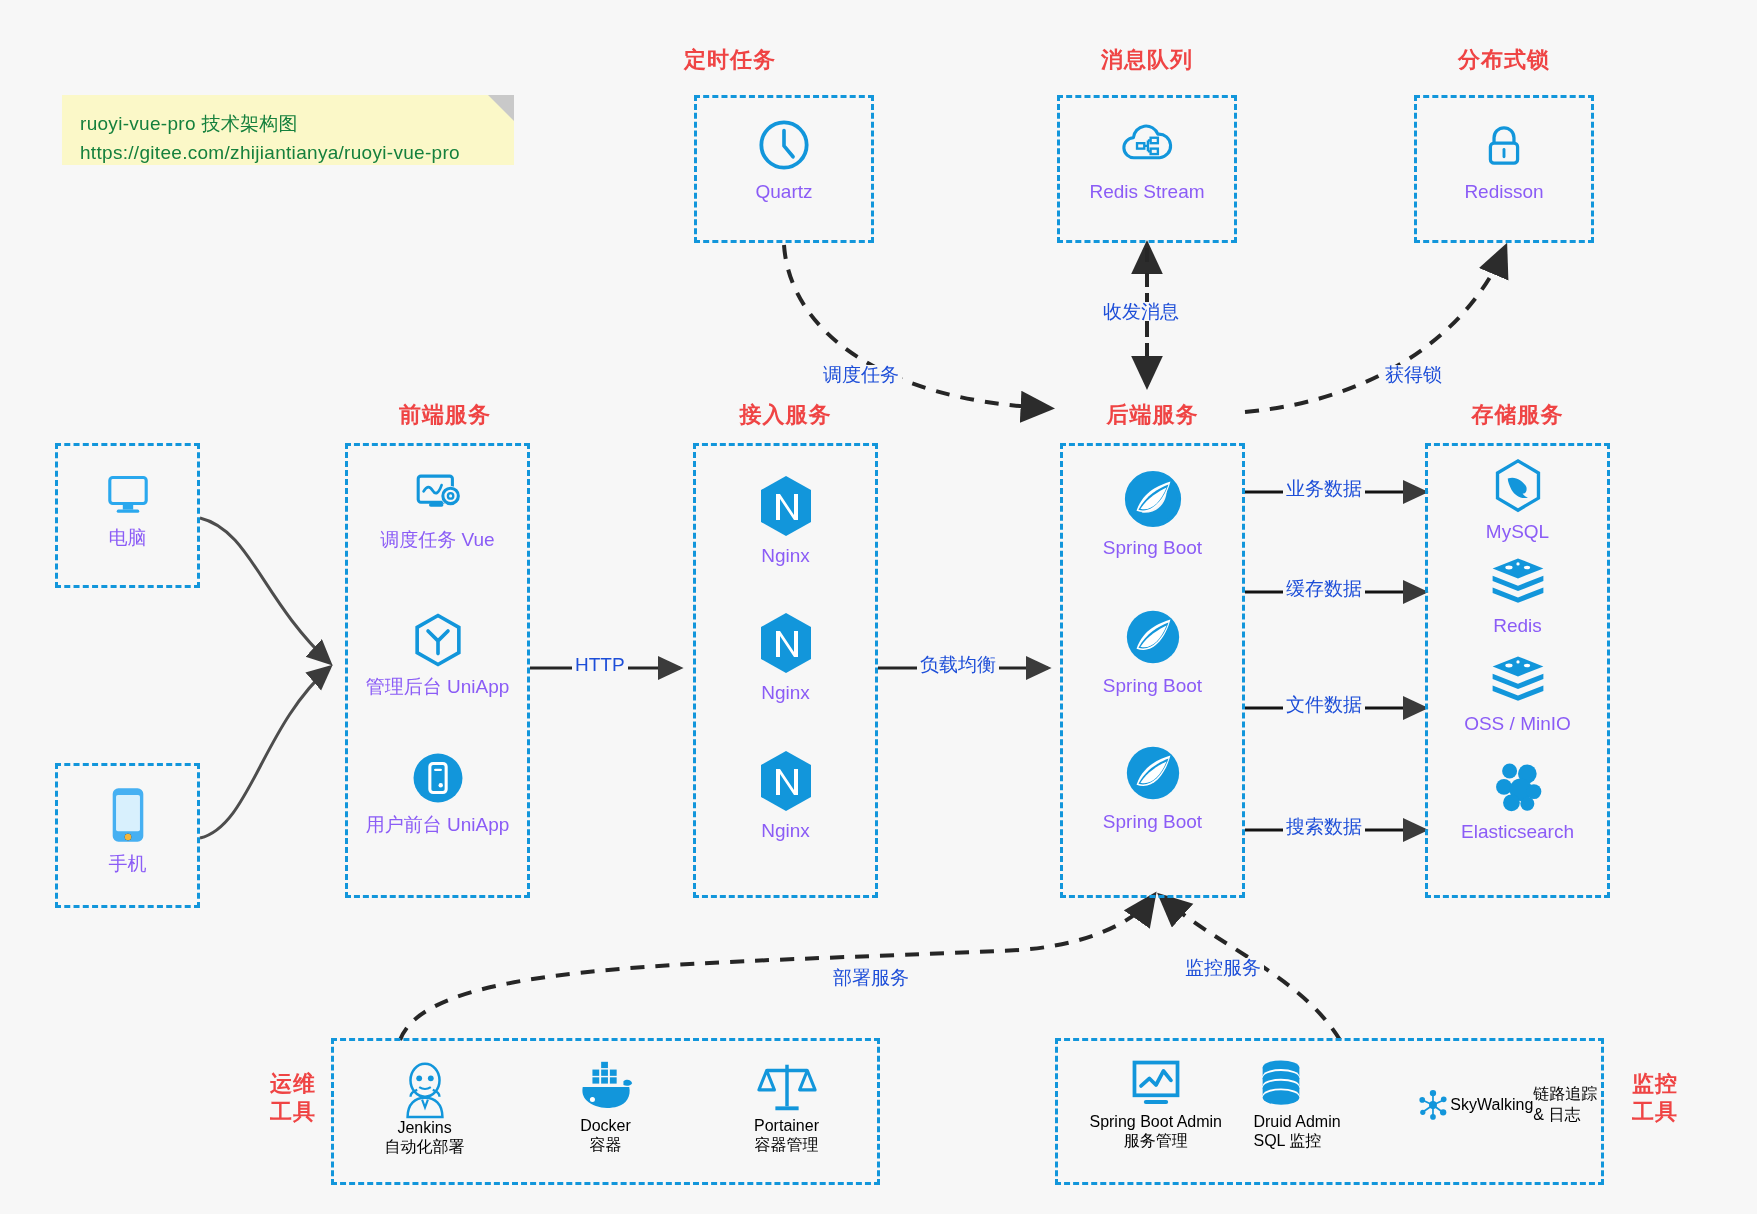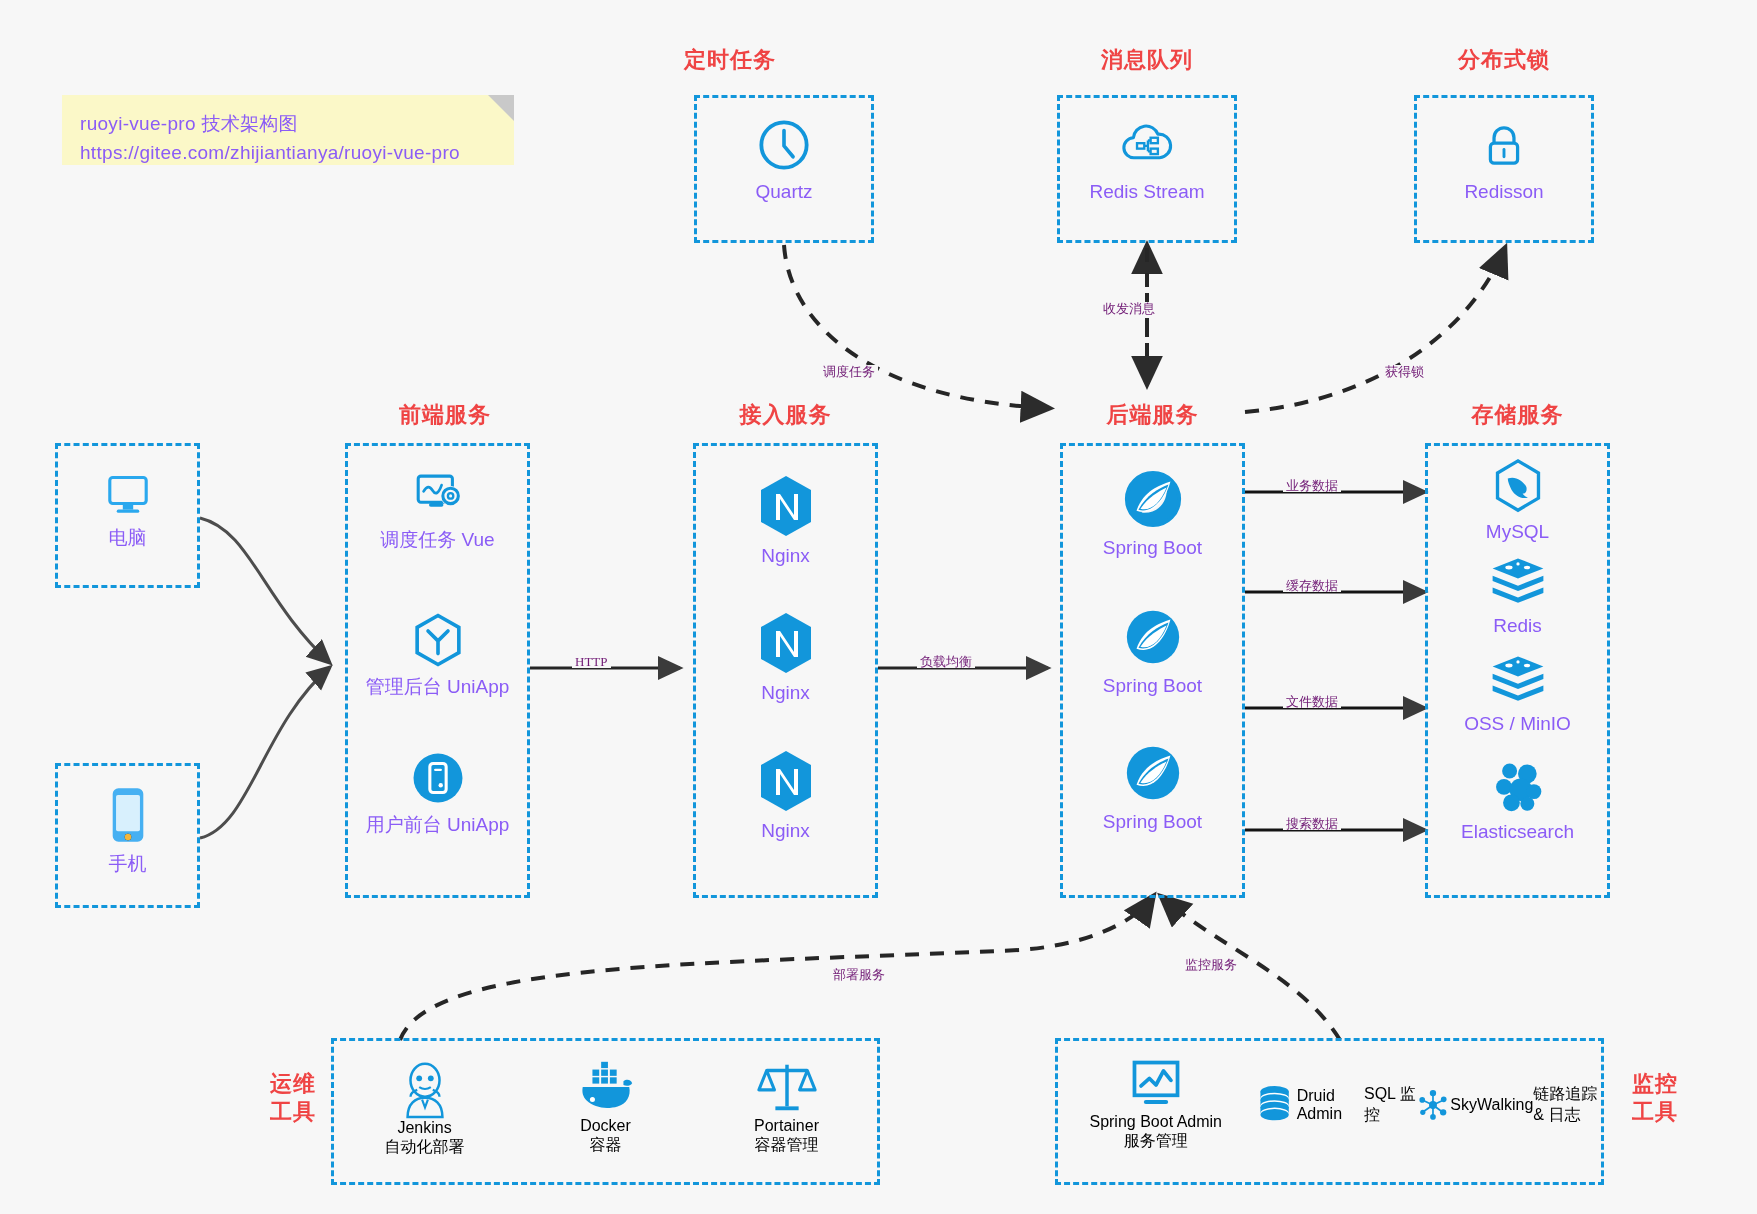--- a/index.html
+++ b/index.html
@@ -12,21 +12,21 @@
   }
   #stage{position:absolute;inset:0;}
 
   
   .note{
     position:absolute;left:62px;top:95px;width:452px;height:70px;
     background:#fbf8c8;
     padding:14px 18px 10px 18px;
     box-sizing:border-box;
     line-height:1.55;
-    font-size:19px;color:#8b5cf6;
+    font-size:19px;color:#15803d;
     letter-spacing:.3px;
   }
   .note .fold{
     position:absolute;right:0;top:0;width:0;height:0;
     border-top:26px solid #c9c9c9;
     border-left:26px solid transparent;
   }
   .note div{white-space:nowrap;}
 
   
@@ -51,24 +51,23 @@
     width:100%;
   }
   .node .cap{
     font-size:19px;color:#8b5cf6;margin-top:6px;white-space:nowrap;
     text-align:center;line-height:1.25;
   }
   .ico{display:block;}
 
   
   .elabel{
-    position:absolute;font-size:13px;color:#701a75;
+    position:absolute;font-size:19px;color:#1d4ed8;
     background:#f7f7f7;padding:0 3px;white-space:nowrap;
     line-height:1;
-    font-family:Liberation Serif, serif;
   }
 
   svg.wires{position:absolute;left:0;top:0;width:1757px;height:1214px;overflow:visible;pointer-events:none;}
 </style>
 </head>
 <body>
 
 <div id="stage">
 
   <svg class="wires" viewBox="0 0 1757 1214">
@@ -376,21 +375,21 @@
     <div style="position:absolute;left:0;top:16px;width:100%;display:flex;justify-content:space-around;">
       <div style="width:36%;display:flex;flex-direction:column;align-items:center;">
         <svg class="ico" width="58" height="56" viewBox="0 0 62 58">
           <rect x="8" y="5" width="46" height="35" fill="none" stroke="#1296db" stroke-width="4"></rect>
           <path d="M15 30 L24 22 L31 29 L39 14 L47 24" fill="none" stroke="#1296db" stroke-width="4" stroke-linejoin="round" stroke-linecap="round"></path>
           <rect x="18" y="45" width="26" height="4.4" rx="2.2" fill="#1296db"></rect>
         </svg>
         <div class="cap">Spring Boot Admin</div>
         <div class="cap2">服务管理</div>
       </div>
-      <div style="width:30%;display:flex;flex-direction:row;align-items:center;">
+      <div style="width:30%;display:flex;flex-direction:column;align-items:flex-start;">
         <svg class="ico" width="56" height="56" viewBox="0 0 58 58">
           <ellipse cx="29" cy="11" rx="19" ry="7.5" fill="#1296db"></ellipse>
           <rect x="10" y="11" width="38" height="9" fill="#1296db"></rect>
           <ellipse cx="29" cy="20" rx="19" ry="7.5" fill="#ffffff"></ellipse>
           <ellipse cx="29" cy="22" rx="19" ry="7.5" fill="#1296db"></ellipse>
           <rect x="10" y="22" width="38" height="8" fill="#1296db"></rect>
           <ellipse cx="29" cy="30" rx="19" ry="7.5" fill="#ffffff"></ellipse>
           <ellipse cx="29" cy="32" rx="19" ry="7.5" fill="#1296db"></ellipse>
           <rect x="10" y="32" width="38" height="8" fill="#1296db"></rect>
           <ellipse cx="29" cy="40" rx="19" ry="7.5" fill="#ffffff"></ellipse>

